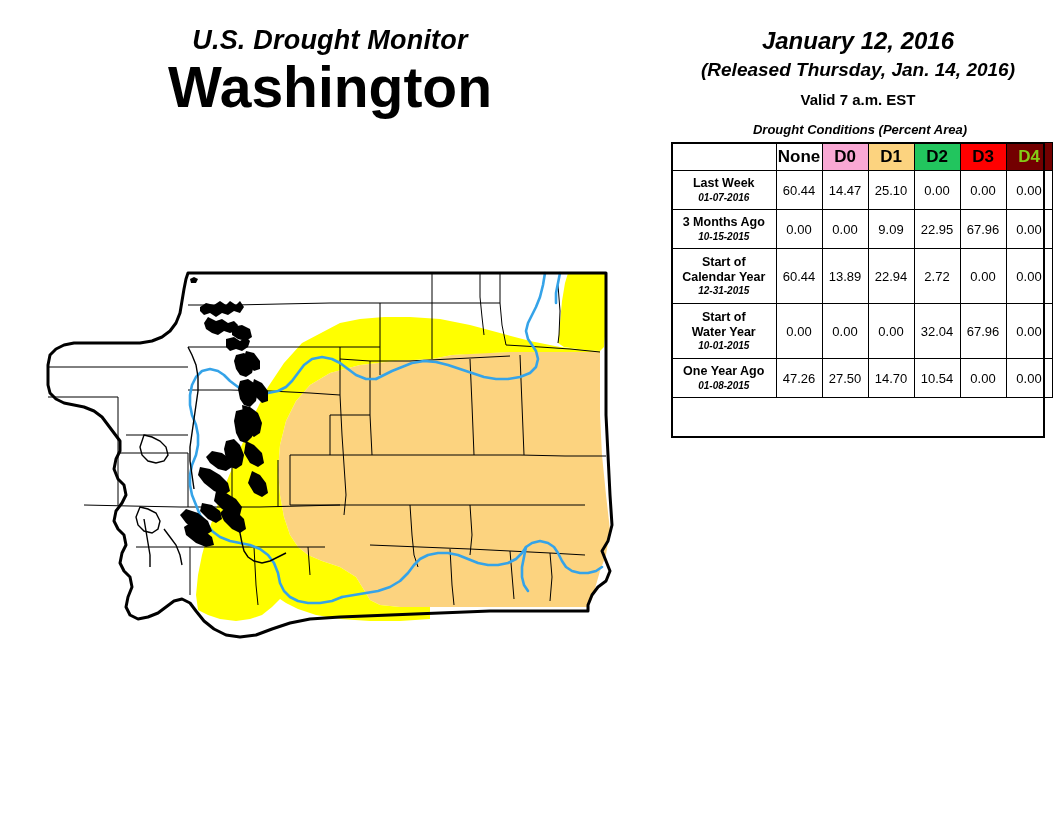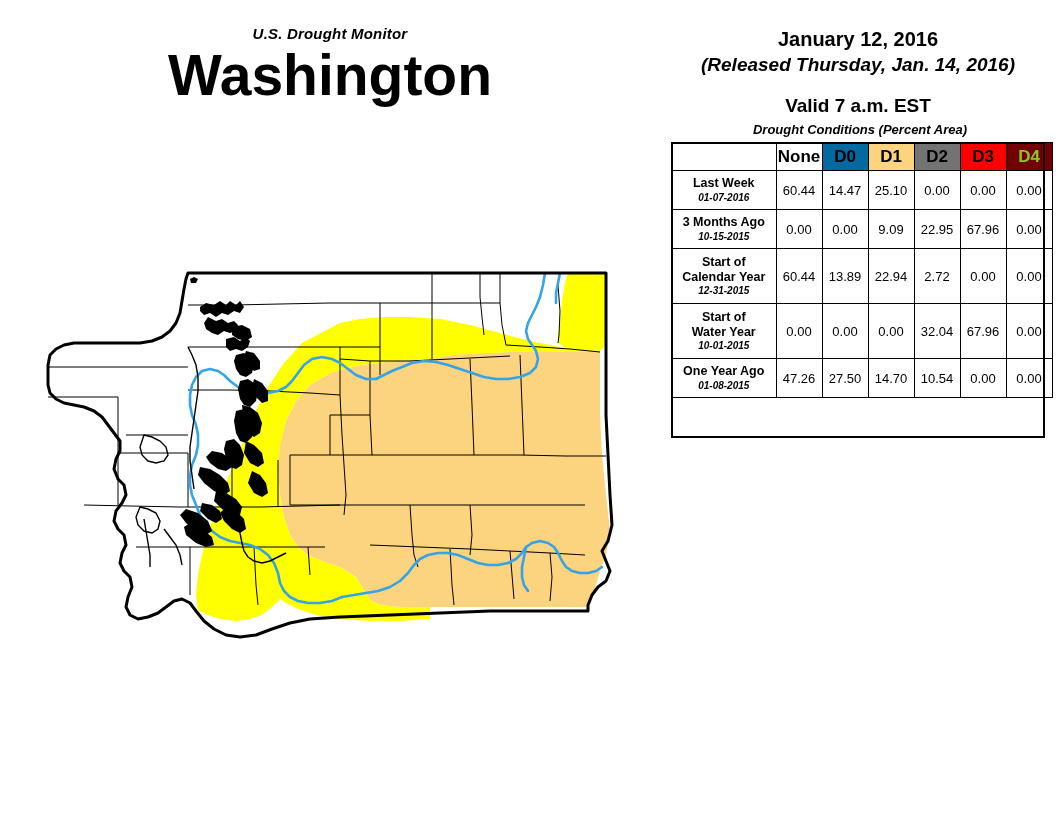--- a/index.html
+++ b/index.html
@@ -8,35 +8,35 @@
     background:#ffffff;
     font-family:"Liberation Sans", sans-serif;
     color:#000;
     overflow:hidden;
     position:relative;
   }
   
   #left-panel{position:absolute;left:0;top:0;width:660px;height:816px;}
   #title-block{position:absolute;left:0;top:26px;width:660px;text-align:center;}
   #title-line1{
-    font-size:15px;font-weight:bold;font-style:italic;
+    font-size:27px;font-weight:bold;font-style:italic;
     letter-spacing:.2px;line-height:1.05;
   }
   #title-line2{
     font-size:57px;font-weight:bold;line-height:1.08;margin-top:3px;
   }
   #map-wrap{position:absolute;left:40px;top:255px;width:615px;height:410px;}
   #map-svg{display:block;width:615px;height:410px;}
 
   
   #right-panel{position:absolute;left:660px;top:0;width:396px;height:816px;}
   #date-block{position:absolute;left:0;top:28px;width:396px;text-align:center;}
-  #date-main{font-size:20px;font-weight:bold;line-height:1.12;}
+  #date-main{font-size:24px;font-weight:bold;line-height:1.12;font-style:italic;}
   #date-released{font-size:19px;font-weight:bold;font-style:italic;line-height:1.35;margin-top:2px;}
-  #date-valid{font-size:19px;font-weight:bold;line-height:1.35;margin-top:15px;}
+  #date-valid{font-size:15px;font-weight:bold;line-height:1.35;margin-top:7px;}
 
   #table-caption{
     position:absolute;left:2px;top:122px;width:396px;text-align:center;
     font-size:13px;font-style:italic;font-weight:bold;
   }
 
   
   #cond-table{
     position:absolute;left:11px;top:142px;
     border-collapse:collapse;
@@ -274,23 +274,23 @@
     <div id="date-valid">Valid 7 a.m. EST</div>
   </div>
 
   <div id="table-caption">Drought Conditions (Percent Area)</div>
 
   <table id="cond-table">
     <thead>
       <tr>
         <th class="corner"></th>
         <th class="hd" style="background: rgb(255, 255, 255);">None</th>
-        <th class="hd" style="background: #0369a1;">D0</th>
+        <th class="hd" style="background: #f9a8d4;">D0</th>
         <th class="hd" style="background: rgb(252, 211, 127);">D1</th>
-        <th class="hd" style="background: #737373;">D2</th>
+        <th class="hd" style="background: #22c55e;">D2</th>
         <th class="hd" style="background: rgb(255, 0, 0);">D3</th>
         <th class="hd" style="background: rgb(115, 0, 0); color: #84cc16;">D4</th>
       </tr>
     </thead>
     <tbody id="table-body">
         <tr>
           <td class="rowlab">Last Week<span class="sub">01-07-2016</span></td>
           <td class="val">60.44</td>
           <td class="val">14.47</td>
           <td class="val">25.10</td>

